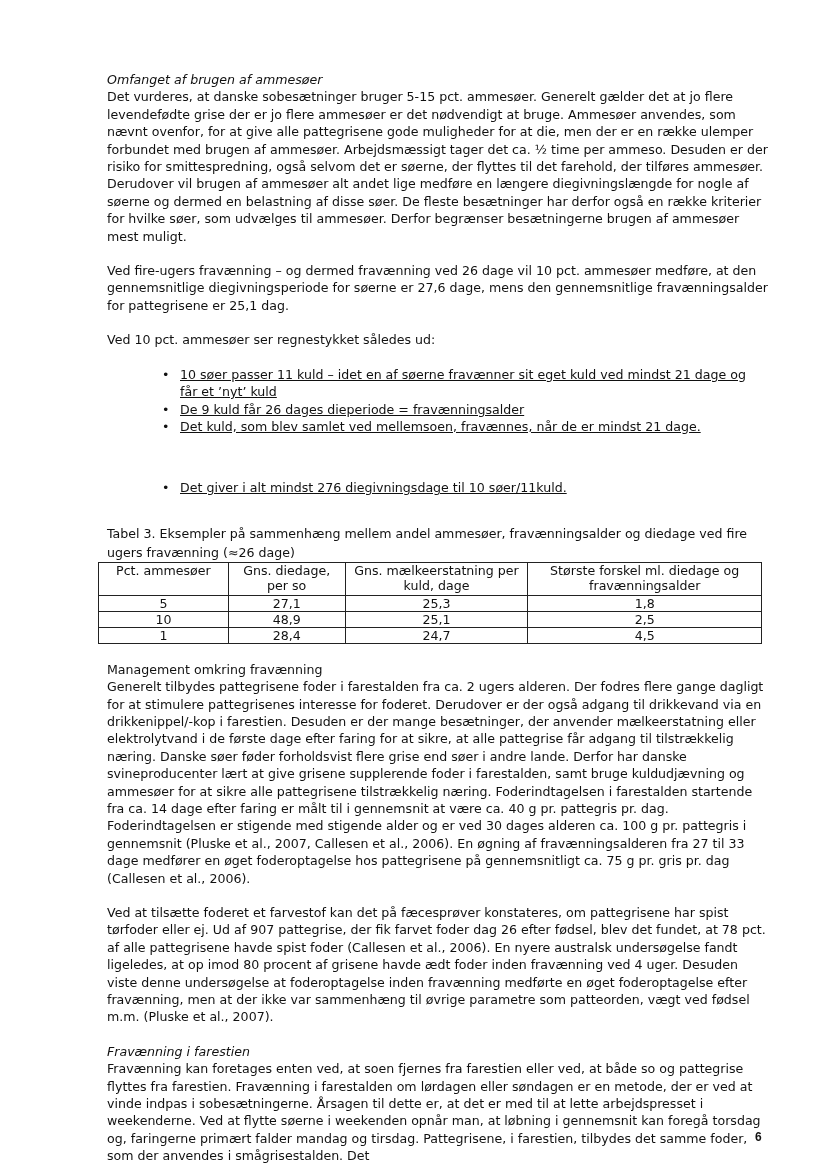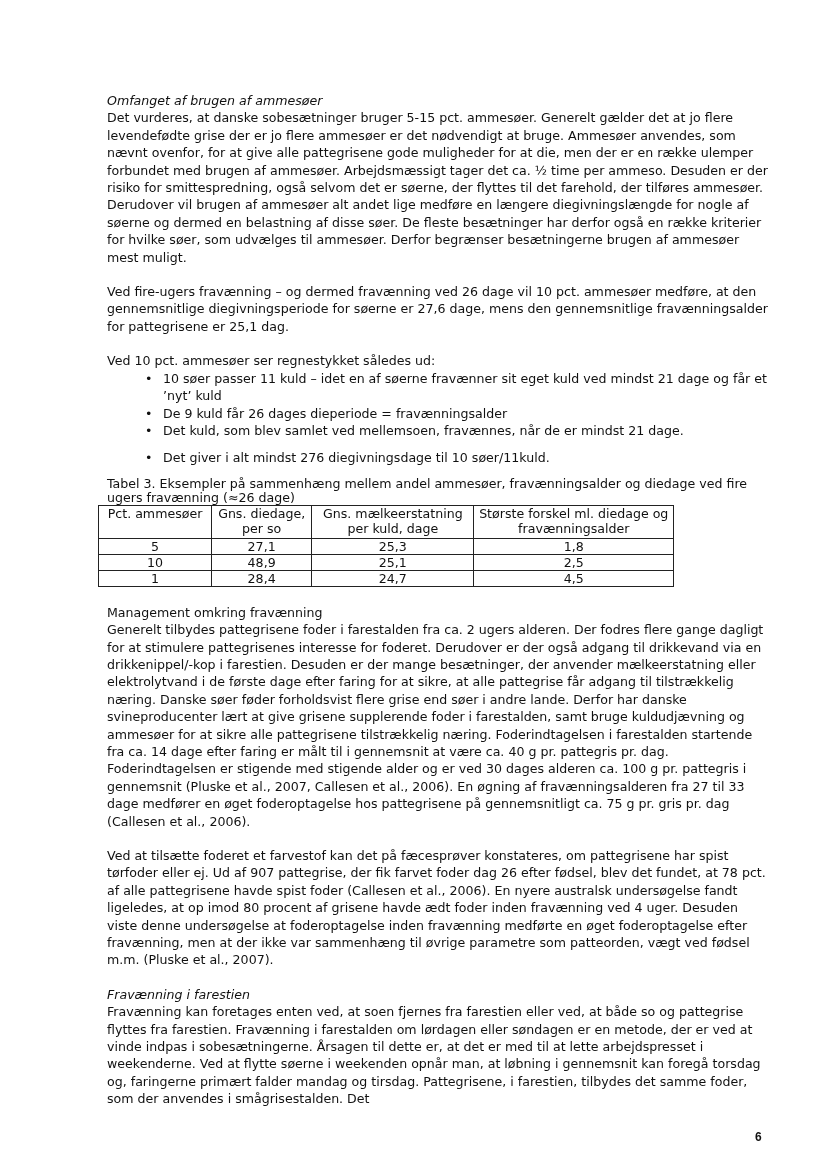--- a/index.html
+++ b/index.html
@@ -11,60 +11,61 @@
       width: 826px;
       height: 1169px;
       position: relative;
       overflow: hidden;
       font-family: "DejaVu Sans", sans-serif;
       color: #111111;
     }
     .page {
       position: absolute;
       left: 107px;
-      top: 92px;
+      top: 71px;
       width: 662px;
       font-size: 12.6px;
       line-height: 17.4px;
     }
     .page p {
       margin: 0;
     }
     .section-heading-italic {
       font-style: italic;
       margin: 0;
     }
     .section-heading-bold {
       font-weight: normal;
       margin: 0;
     }
     .gap { height: 17px; }
     .gap-sm { height: 10px; }
     ul.bullets {
-      margin: 0;
+      margin: 17px;
       padding-left: 40px;
       list-style: none;
+      text-decoration: underline;
     }
     ul.bullets li {
       position: relative;
       padding-left: 16px;
     }
     ul.bullets li::before {
       content: "\2022";
       position: absolute;
       left: -2px;
       top: 0;
     }
     .caption {
       margin: 0;
-      line-height: 14px;
+      line-height: 19px;
     }
     table.data-table {
       border-collapse: collapse;
-      width: 576px;
+      width: 664px;
       margin-left: -9px;
       font-size: 12.6px;
       line-height: 15px;
     }
     table.data-table th, table.data-table td {
       border: 1.5px solid #222;
       text-align: center;
       padding: 0 2px;
       font-weight: normal;
       vertical-align: top;

